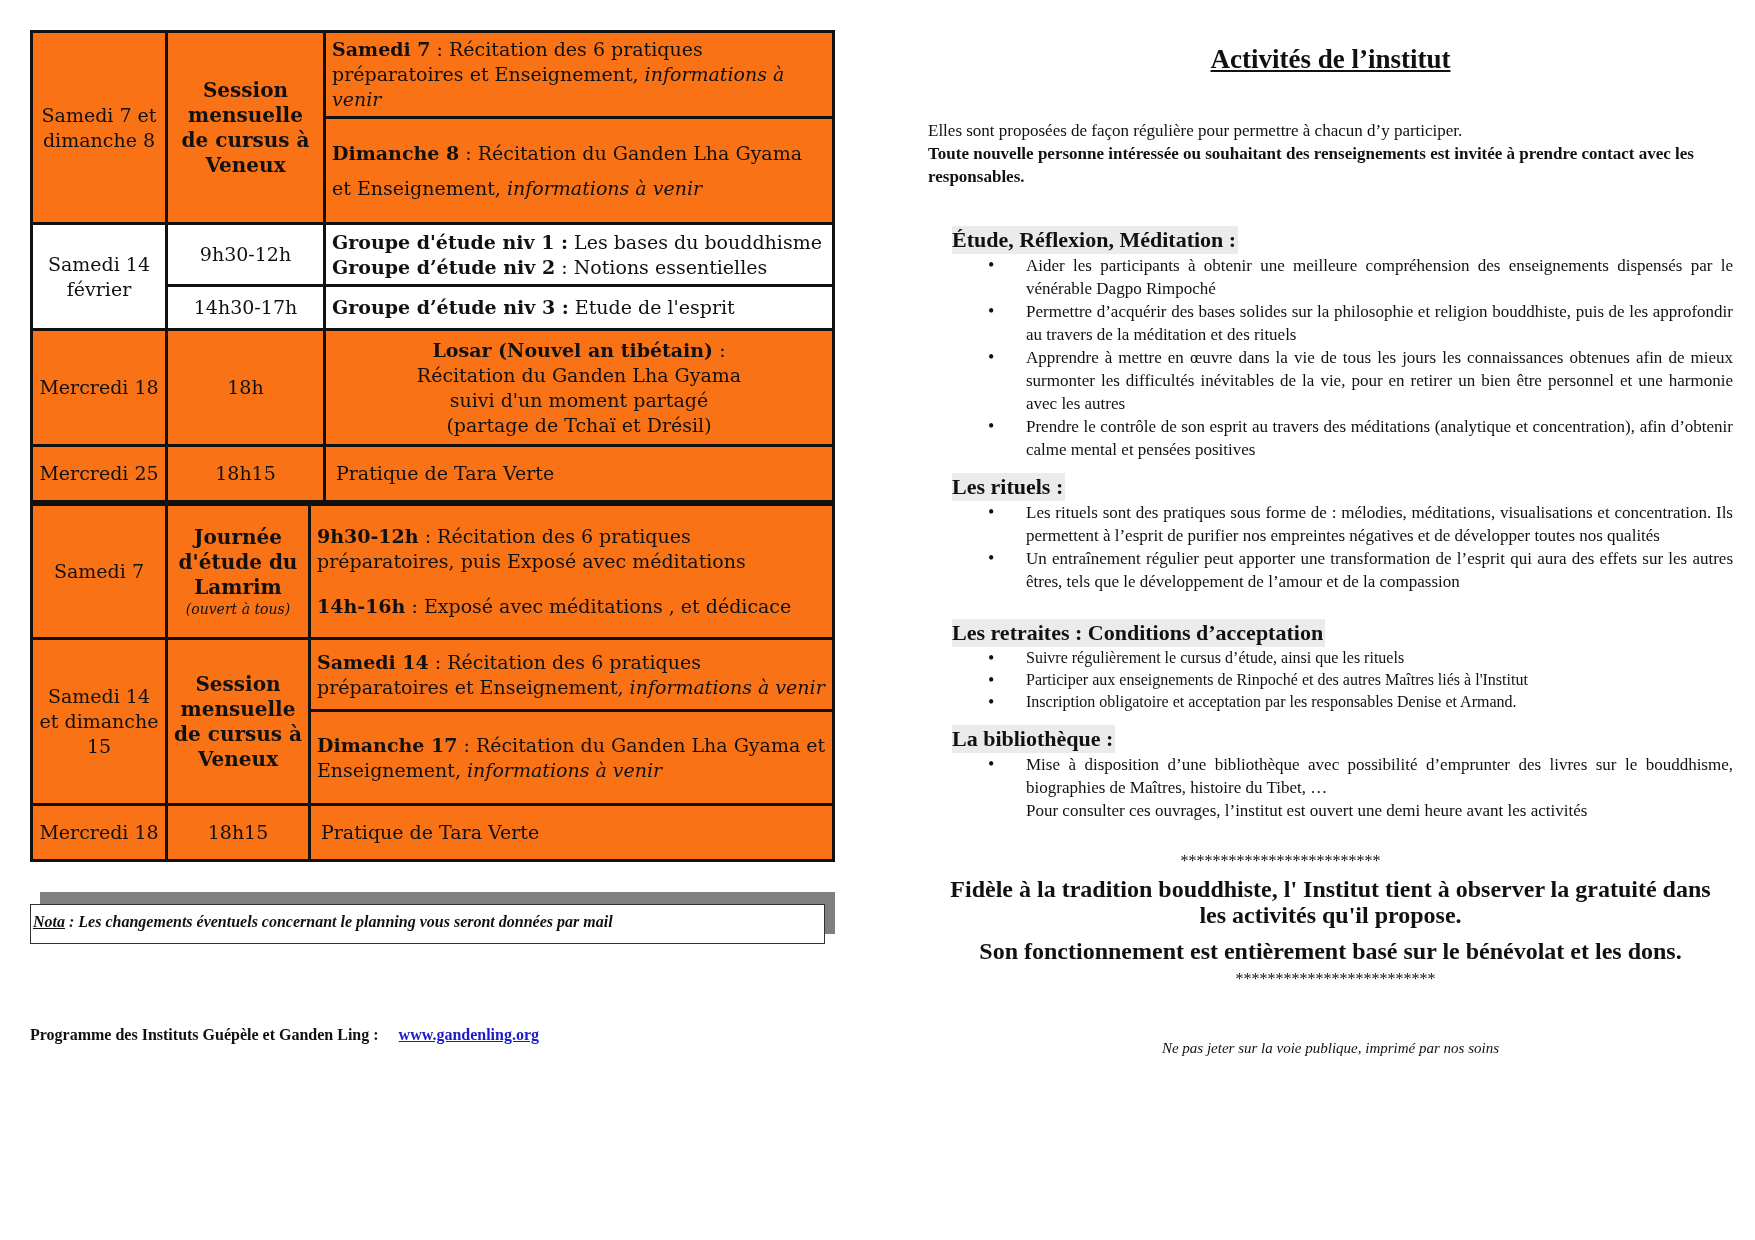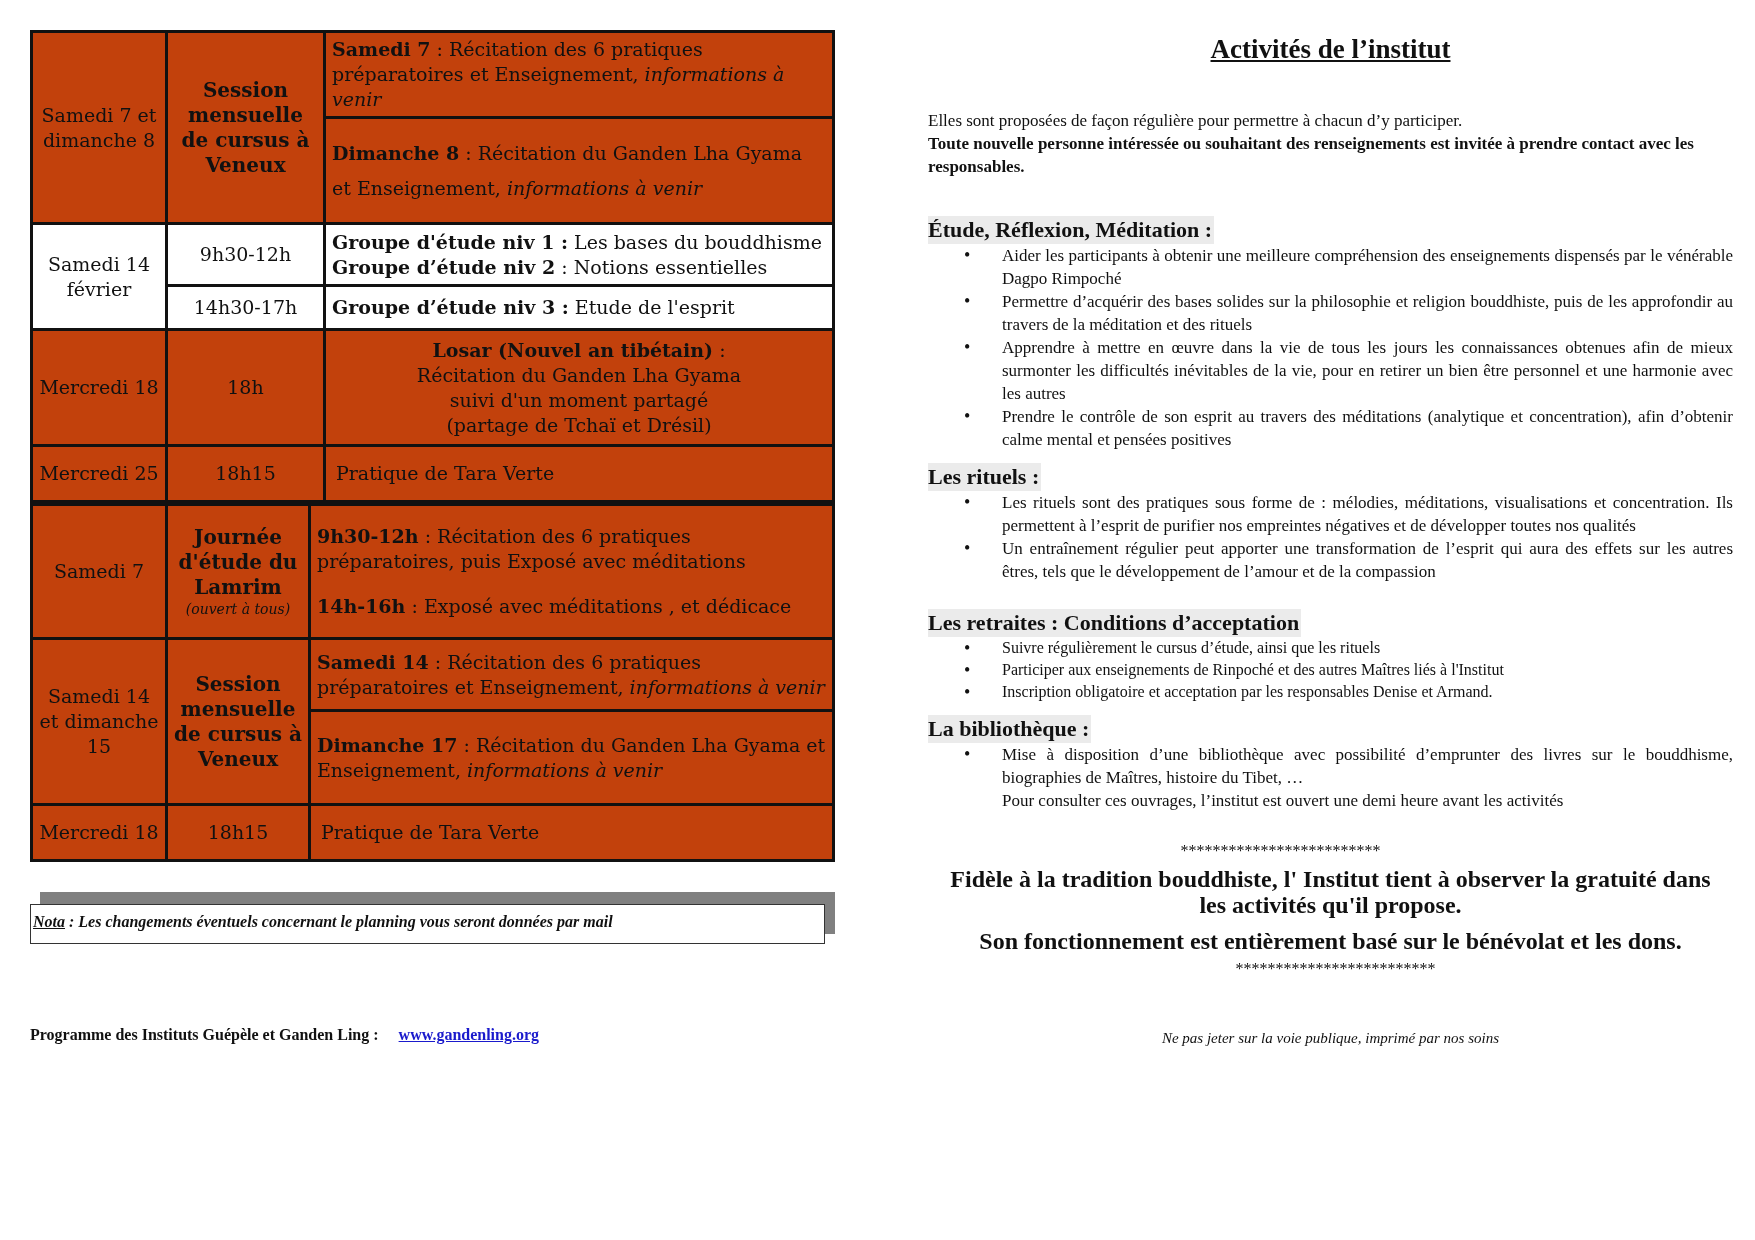--- a/index.html
+++ b/index.html
@@ -1,23 +1,23 @@
 <!DOCTYPE html>
 <html><head>
 <meta charset="utf-8">
 <style>
   * { box-sizing: border-box; margin: 0; padding: 0; }
   html, body { width: 1755px; height: 1240px; background: #ffffff; overflow: hidden; }
   body { position: relative; font-family: "DejaVu Serif", serif; color: #111; }
 
   .left { position: absolute; left: 30px; top: 30px; width: 805px; }
-  .right { position: absolute; left: 928px; top: 30px; width: 805px; }
+  .right { position: absolute; left: 928px; top: 40px; width: 805px; }
 
   table.sched { border-collapse: collapse; width: 805px; table-layout: fixed; }
-  table.sched td { border: 3px solid #111; background: #c2410c; font-size: 19px; line-height: 25px; vertical-align: middle; padding: 4px 6px; }
+  table.sched td { border: 3px solid #111; background: #f97316; font-size: 19px; line-height: 25px; vertical-align: middle; padding: 4px 6px; }
   table.sched td.white { background: #ffffff; }
   td.c { text-align: center; }
   .b { font-weight: bold; }
   .i { font-style: italic; }
   .small-i { font-style: italic; font-size: 14px; font-weight: normal; display: block; line-height: 18px; }
 
   .month { font-weight: bold; font-size: 23px; margin: 34px 0 14px 0; font-family: "Liberation Serif", serif; }
 
   .nota-wrap { position: relative; margin-top: 30px; width: 736px; height: 54px; }
   .nota-shadow { position: absolute; left: 10px; top: 0; width: 795px; height: 42px; background: #808080; }
@@ -25,21 +25,21 @@
   .nota-box .nota-label { text-decoration: underline; }
 
   .footer { margin-top: 80px; font-size: 16px; font-weight: bold; font-family: "Liberation Serif", serif; }
   .footer a { color: #1a1acc; text-decoration: underline; margin-left: 16px; }
 
   .title { text-align: center; font-size: 27px; font-weight: bold; text-decoration: underline; font-family: "Liberation Serif", serif; margin-top: 4px; }
   .intro { margin-top: 44px; font-size: 17px; line-height: 23px; font-family: "Liberation Serif", serif; }
   .intro .strong { font-weight: bold; }
 
   .sec-h { display: inline-block; background: #ebebeb; font-weight: bold; font-size: 22px; font-family: "Liberation Serif", serif; padding: 0 2px 0 0; line-height: 28px; }
-  .sec { margin-top: 20px; }
+  .sec { margin-top: 20px; margin-left: 24px; }
   .sec.first { margin-top: 38px; }
   ul.bul { list-style: none; margin-left: 36px; font-family: "Liberation Serif", serif; font-size: 17px; line-height: 23px; text-align: justify; }
   ul.bul li { position: relative; padding-left: 38px; }
   ul.bul li::before { content: "\2022"; position: absolute; left: 0; top: 0; font-size: 18px; }
   ul.bul.small { font-size: 16px; line-height: 22px; }
   .cont { margin-left: 74px; font-family: "Liberation Serif", serif; font-size: 17px; line-height: 23px; }
 
   .stars { text-align: center; font-size: 16px; font-family: "Liberation Serif", serif; letter-spacing: 0px; }
   .center-b { text-align: center; font-weight: bold; font-size: 24px; line-height: 26px; font-family: "Liberation Serif", serif; }
   .disclaimer { text-align: center; font-style: italic; font-size: 15px; font-family: "Liberation Serif", serif; }

